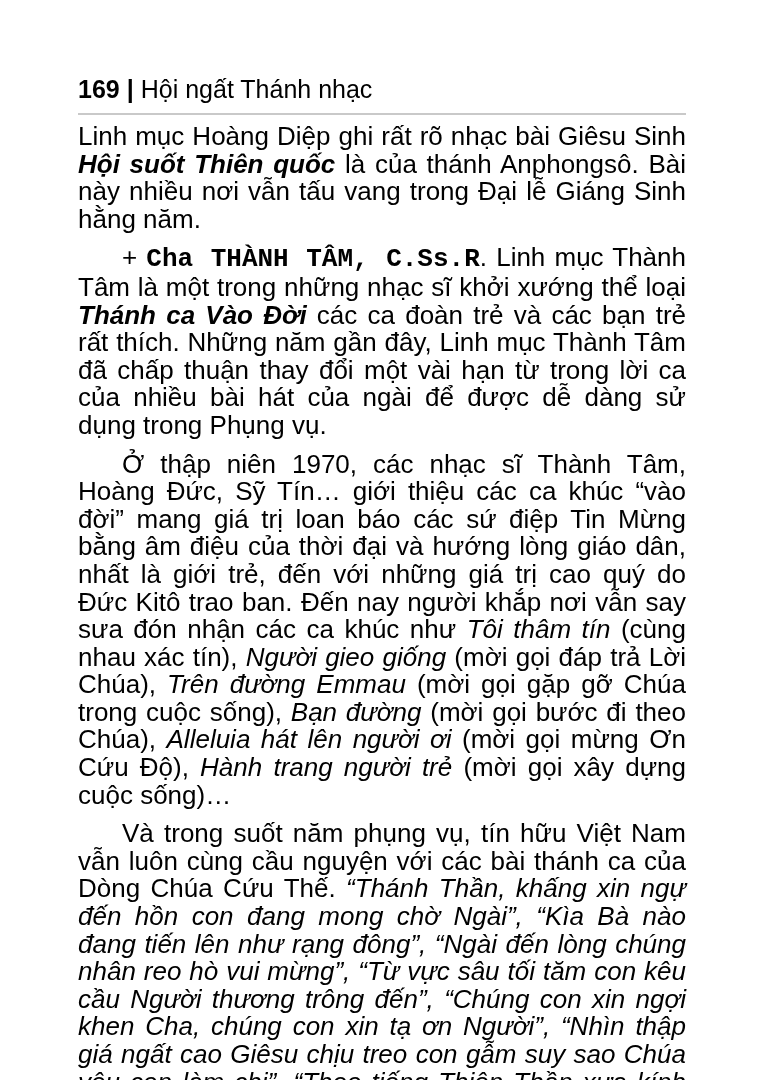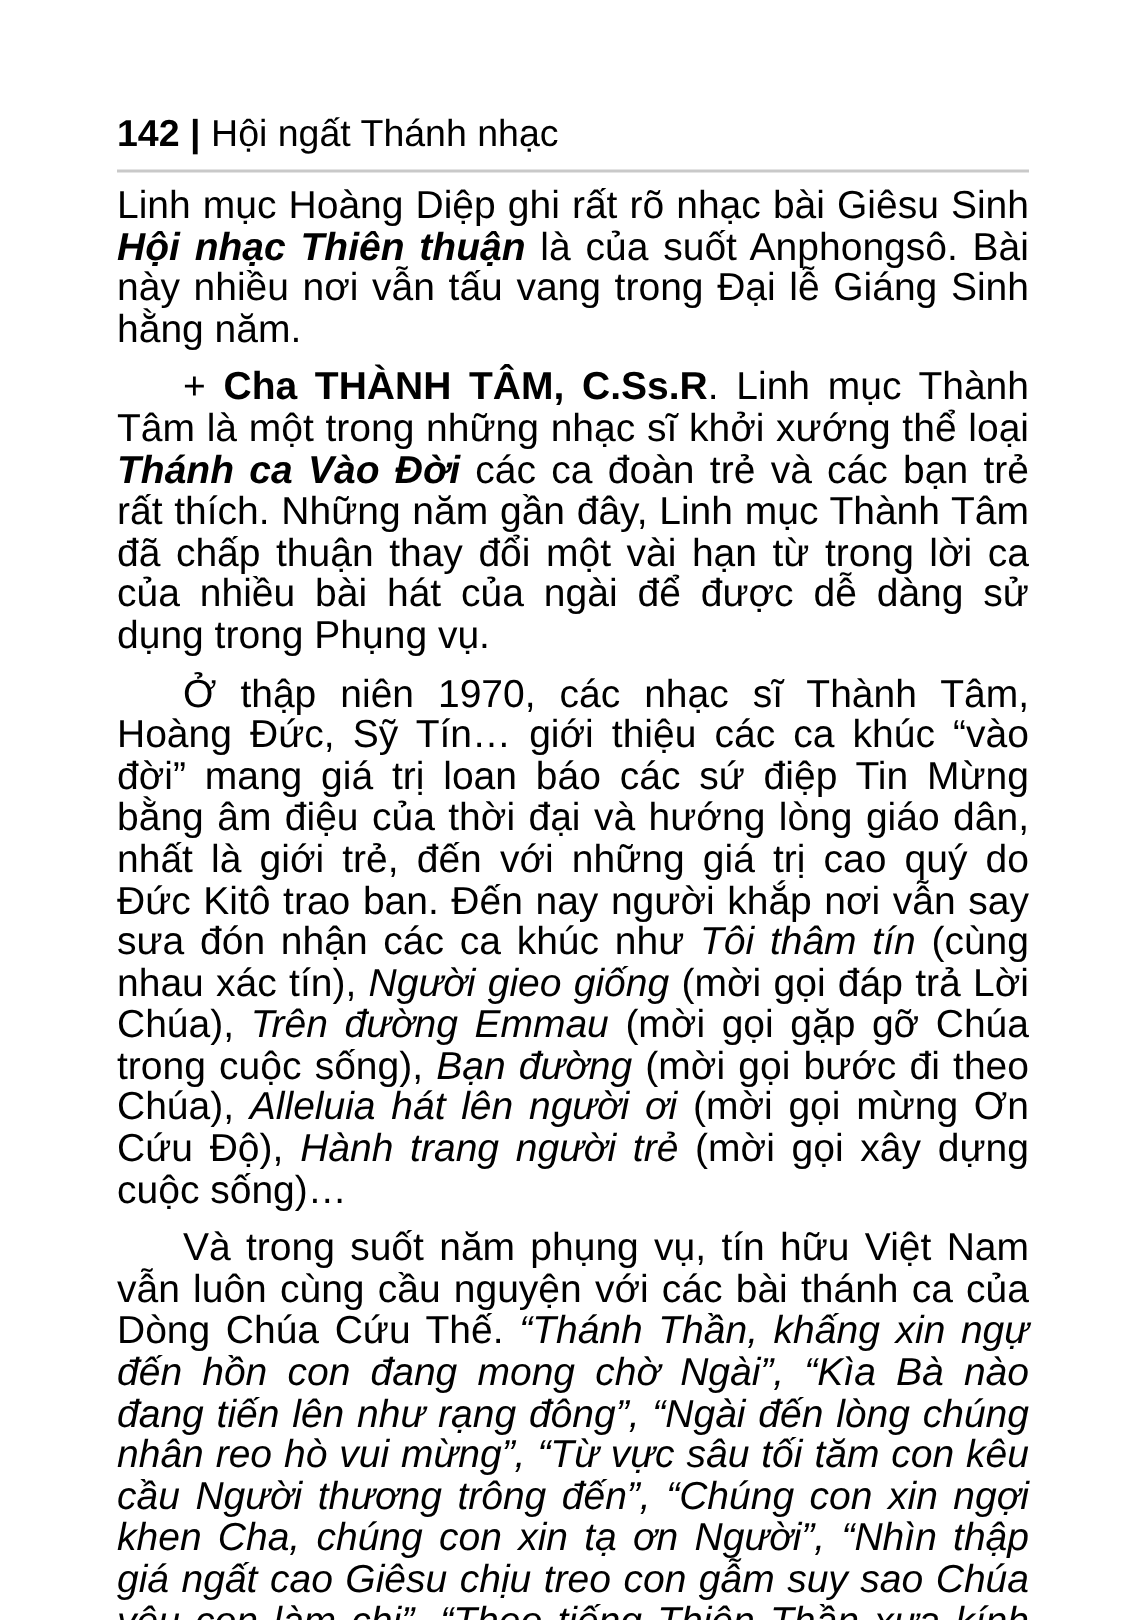--- a/index.html
+++ b/index.html
@@ -39,37 +39,37 @@
     margin-top: 8px;
     font-size: 26px;
     line-height: 27.6px;
     text-align: justify;
   }
   .bodytext p {
     margin: 0 0 11px 0;
     padding: 0;
   }
   .bodytext p.indent { text-indent: 44px; }
-  .b  { font-weight: 700; }
+  .b  { font-weight: 700; font-family: Liberation Mono, monospace; }
   .i  { font-style: italic; }
   .bi { font-weight: 700; font-style: italic; }
 </style>
 </head>
 <body>
 
 <div class="page">
   <div class="inner">
 
-    <div class="running-header"><span class="pageno">142</span><span class="sep">|</span><span class="running-title">Hội ngất Thánh nhạc</span></div>
+    <div class="running-header"><span class="pageno">169</span><span class="sep">|</span><span class="running-title">Hội ngất Thánh nhạc</span></div>
 
     <hr class="header-rule">
 
     <div class="bodytext">
 
-      <p><span>Linh mục Hoàng Diệp ghi rất rõ nhạc bài Giêsu Sinh </span><span class="bi">Hội nhạc Thiên thuận</span><span> là của suốt Anphongsô. Bài này nhiều nơi vẫn tấu vang trong Đại lễ Giáng Sinh hằng năm.</span></p>
+      <p><span>Linh mục Hoàng Diệp ghi rất rõ nhạc bài Giêsu Sinh </span><span class="bi">Hội suốt Thiên quốc</span><span> là của thánh Anphongsô. Bài này nhiều nơi vẫn tấu vang trong Đại lễ Giáng Sinh hằng năm.</span></p>
 
       <p class="indent"><span>+ </span><span class="b">Cha THÀNH TÂM, C.Ss.R</span><span>. Linh mục Thành Tâm là một trong những nhạc sĩ khởi xướng thể loại </span><span class="bi">Thánh ca Vào Đời</span><span> các ca đoàn trẻ và các bạn trẻ rất thích. Những năm gần đây, Linh mục Thành Tâm đã chấp thuận thay đổi một vài hạn từ trong lời ca của nhiều bài hát của ngài để được dễ dàng sử dụng trong Phụng vụ.</span></p>
 
       <p class="indent"><span>Ở thập niên 1970, các nhạc sĩ Thành Tâm, Hoàng Đức, Sỹ Tín… giới thiệu các ca khúc “vào đời” mang giá trị loan báo các sứ điệp Tin Mừng bằng âm điệu của thời đại và hướng lòng giáo dân, nhất là giới trẻ, đến với những giá trị cao quý do Đức Kitô trao ban. Đến nay người khắp nơi vẫn say sưa đón nhận các ca khúc như </span><span class="i">Tôi thâm tín</span><span> (cùng nhau xác tín), </span><span class="i">Người gieo giống</span><span> (mời gọi đáp trả Lời Chúa), </span><span class="i">Trên đường Emmau</span><span> (mời gọi gặp gỡ Chúa trong cuộc sống), </span><span class="i">Bạn đường</span><span> (mời gọi bước đi theo Chúa), </span><span class="i">Alleluia hát lên người ơi</span><span> (mời gọi mừng Ơn Cứu Độ), </span><span class="i">Hành trang người trẻ</span><span> (mời gọi xây dựng cuộc sống)…</span></p>
 
       <p class="indent"><span>Và trong suốt năm phụng vụ, tín hữu Việt Nam vẫn luôn cùng cầu nguyện với các bài thánh ca của Dòng Chúa Cứu Thế. </span><span class="i">“Thánh Thần, khấng xin ngự đến hồn con đang mong chờ Ngài”, “Kìa Bà nào đang tiến lên như rạng đông”, “Ngài đến lòng chúng nhân reo hò vui mừng”, “Từ vực sâu tối tăm con kêu cầu Người thương trông đến”, “Chúng con xin ngợi khen Cha, chúng con xin tạ ơn Người”, “Nhìn thập giá ngất cao Giêsu chịu treo con gẫm suy sao Chúa yêu con làm chi”, “Theo tiếng Thiên Thần xưa kính chào, chúng con tha thiết mừng khen”, “Đứng</span></p>
 
     </div>
   </div>
 </div>

